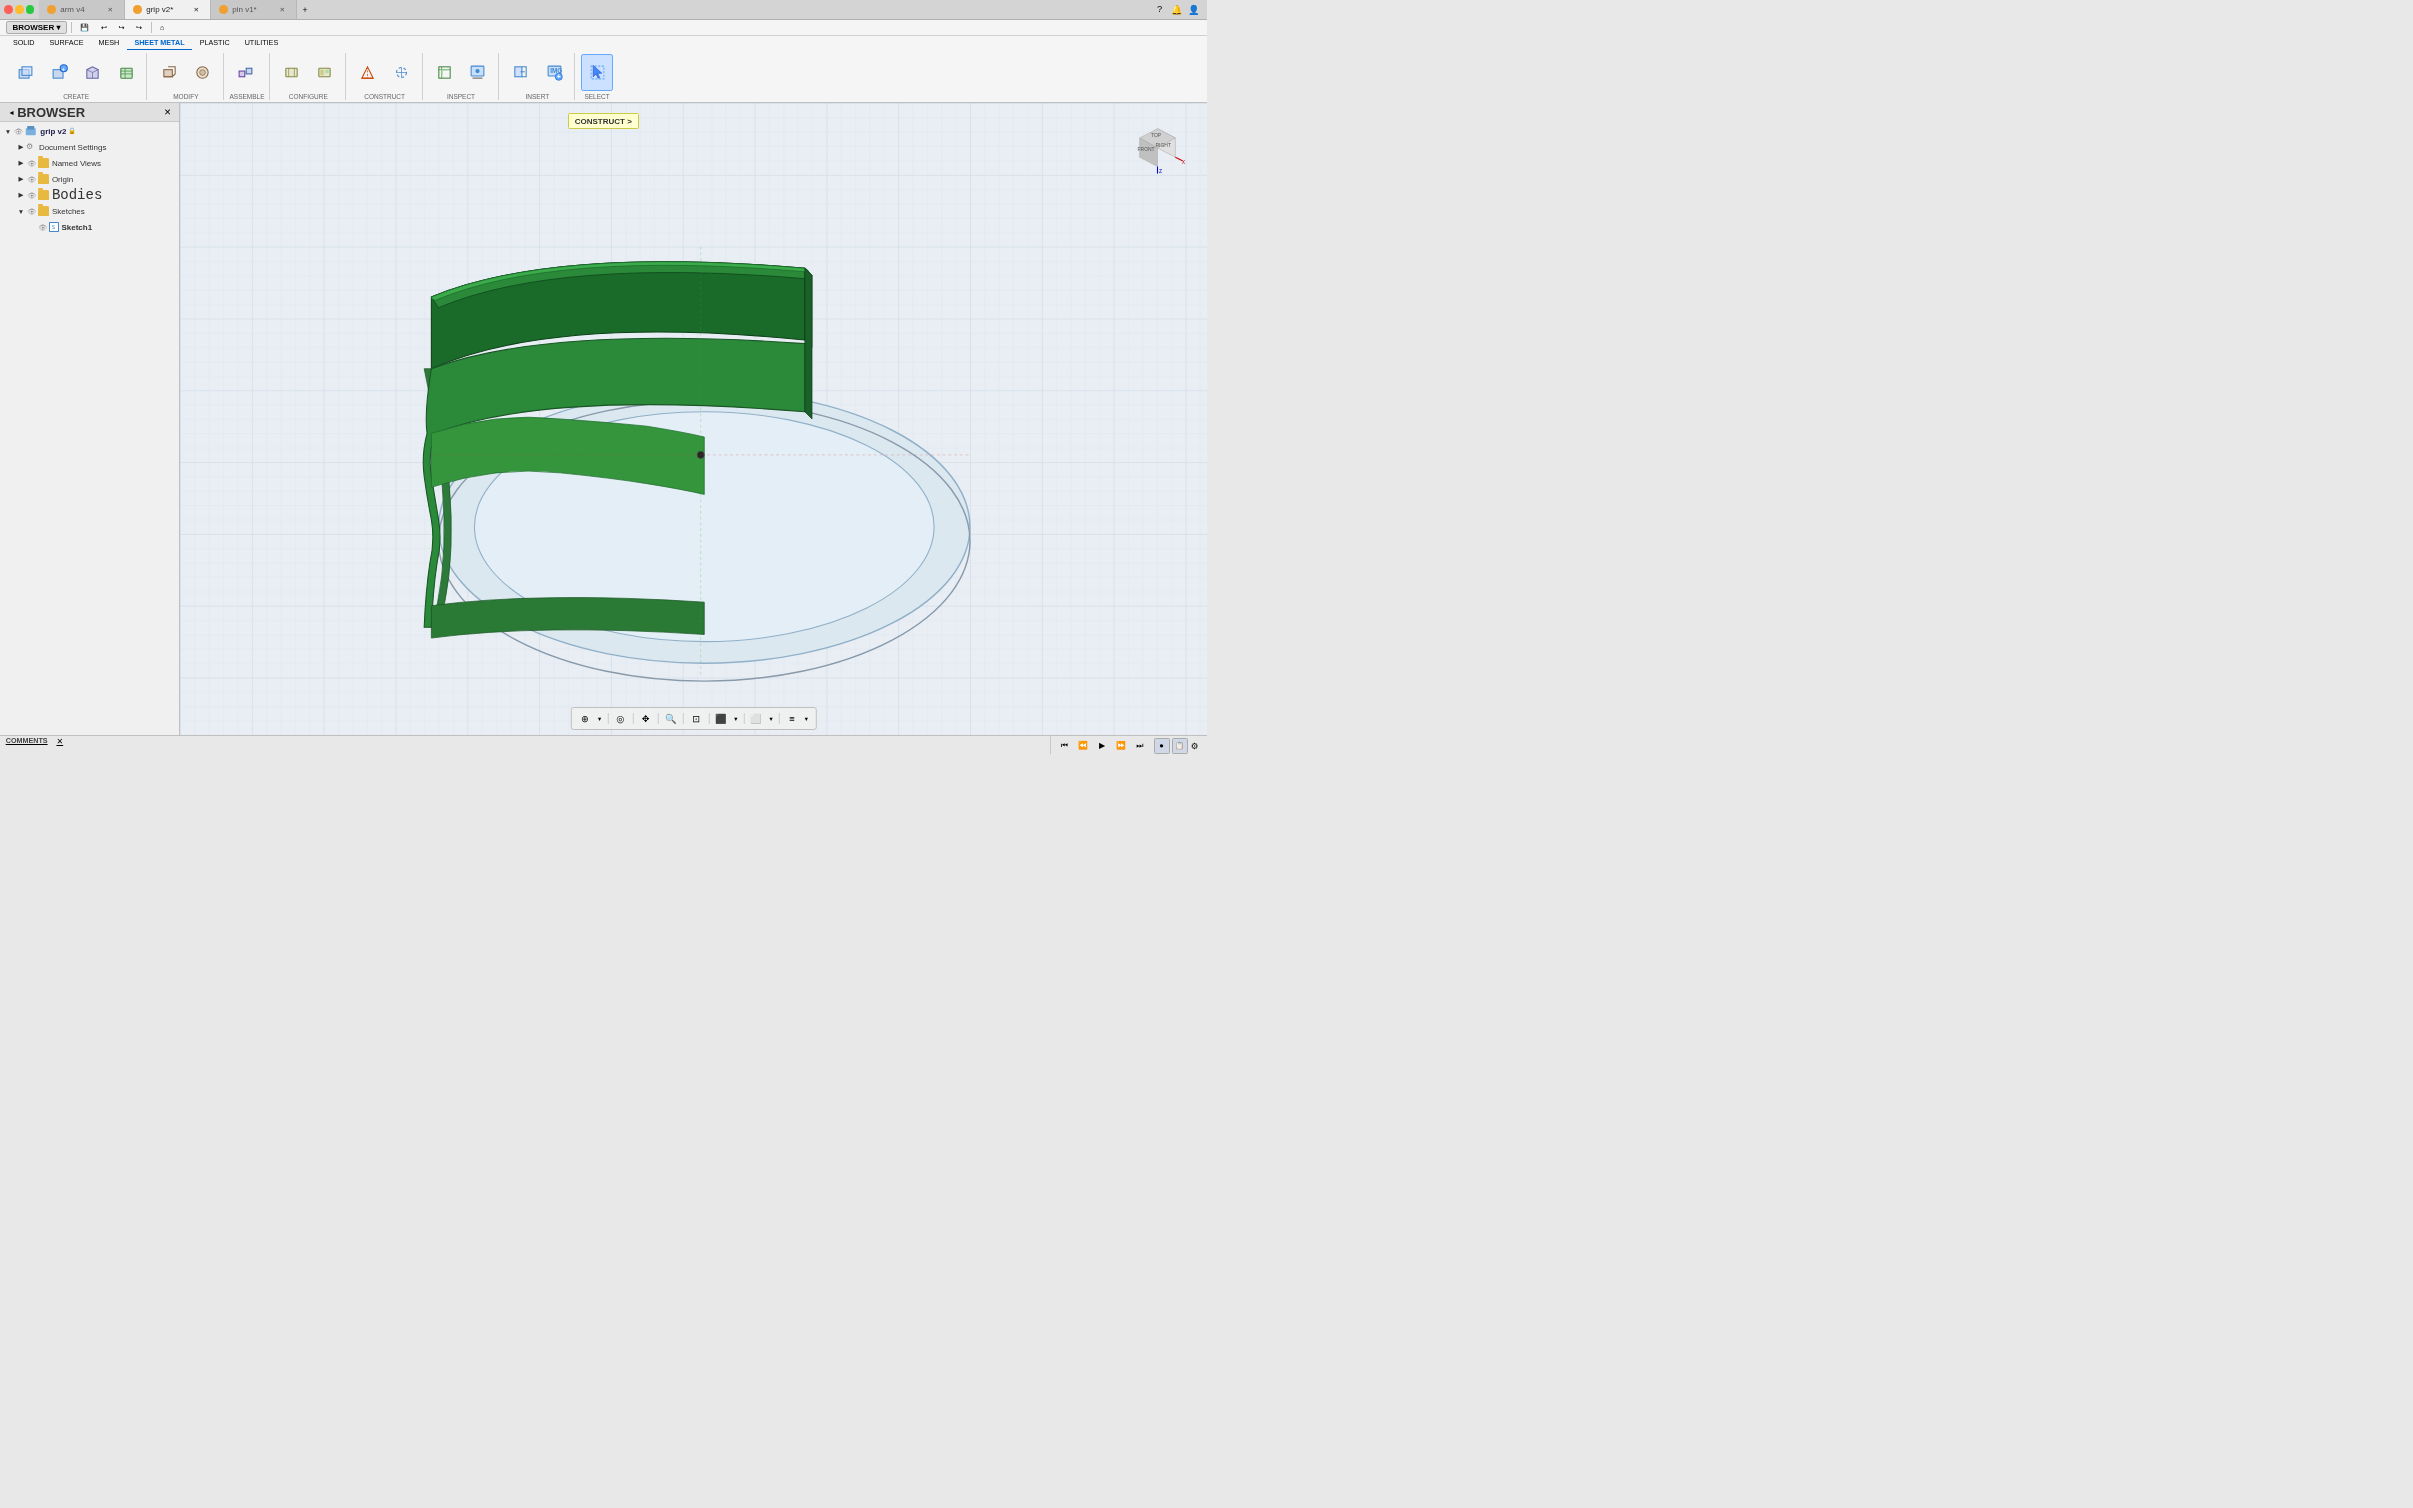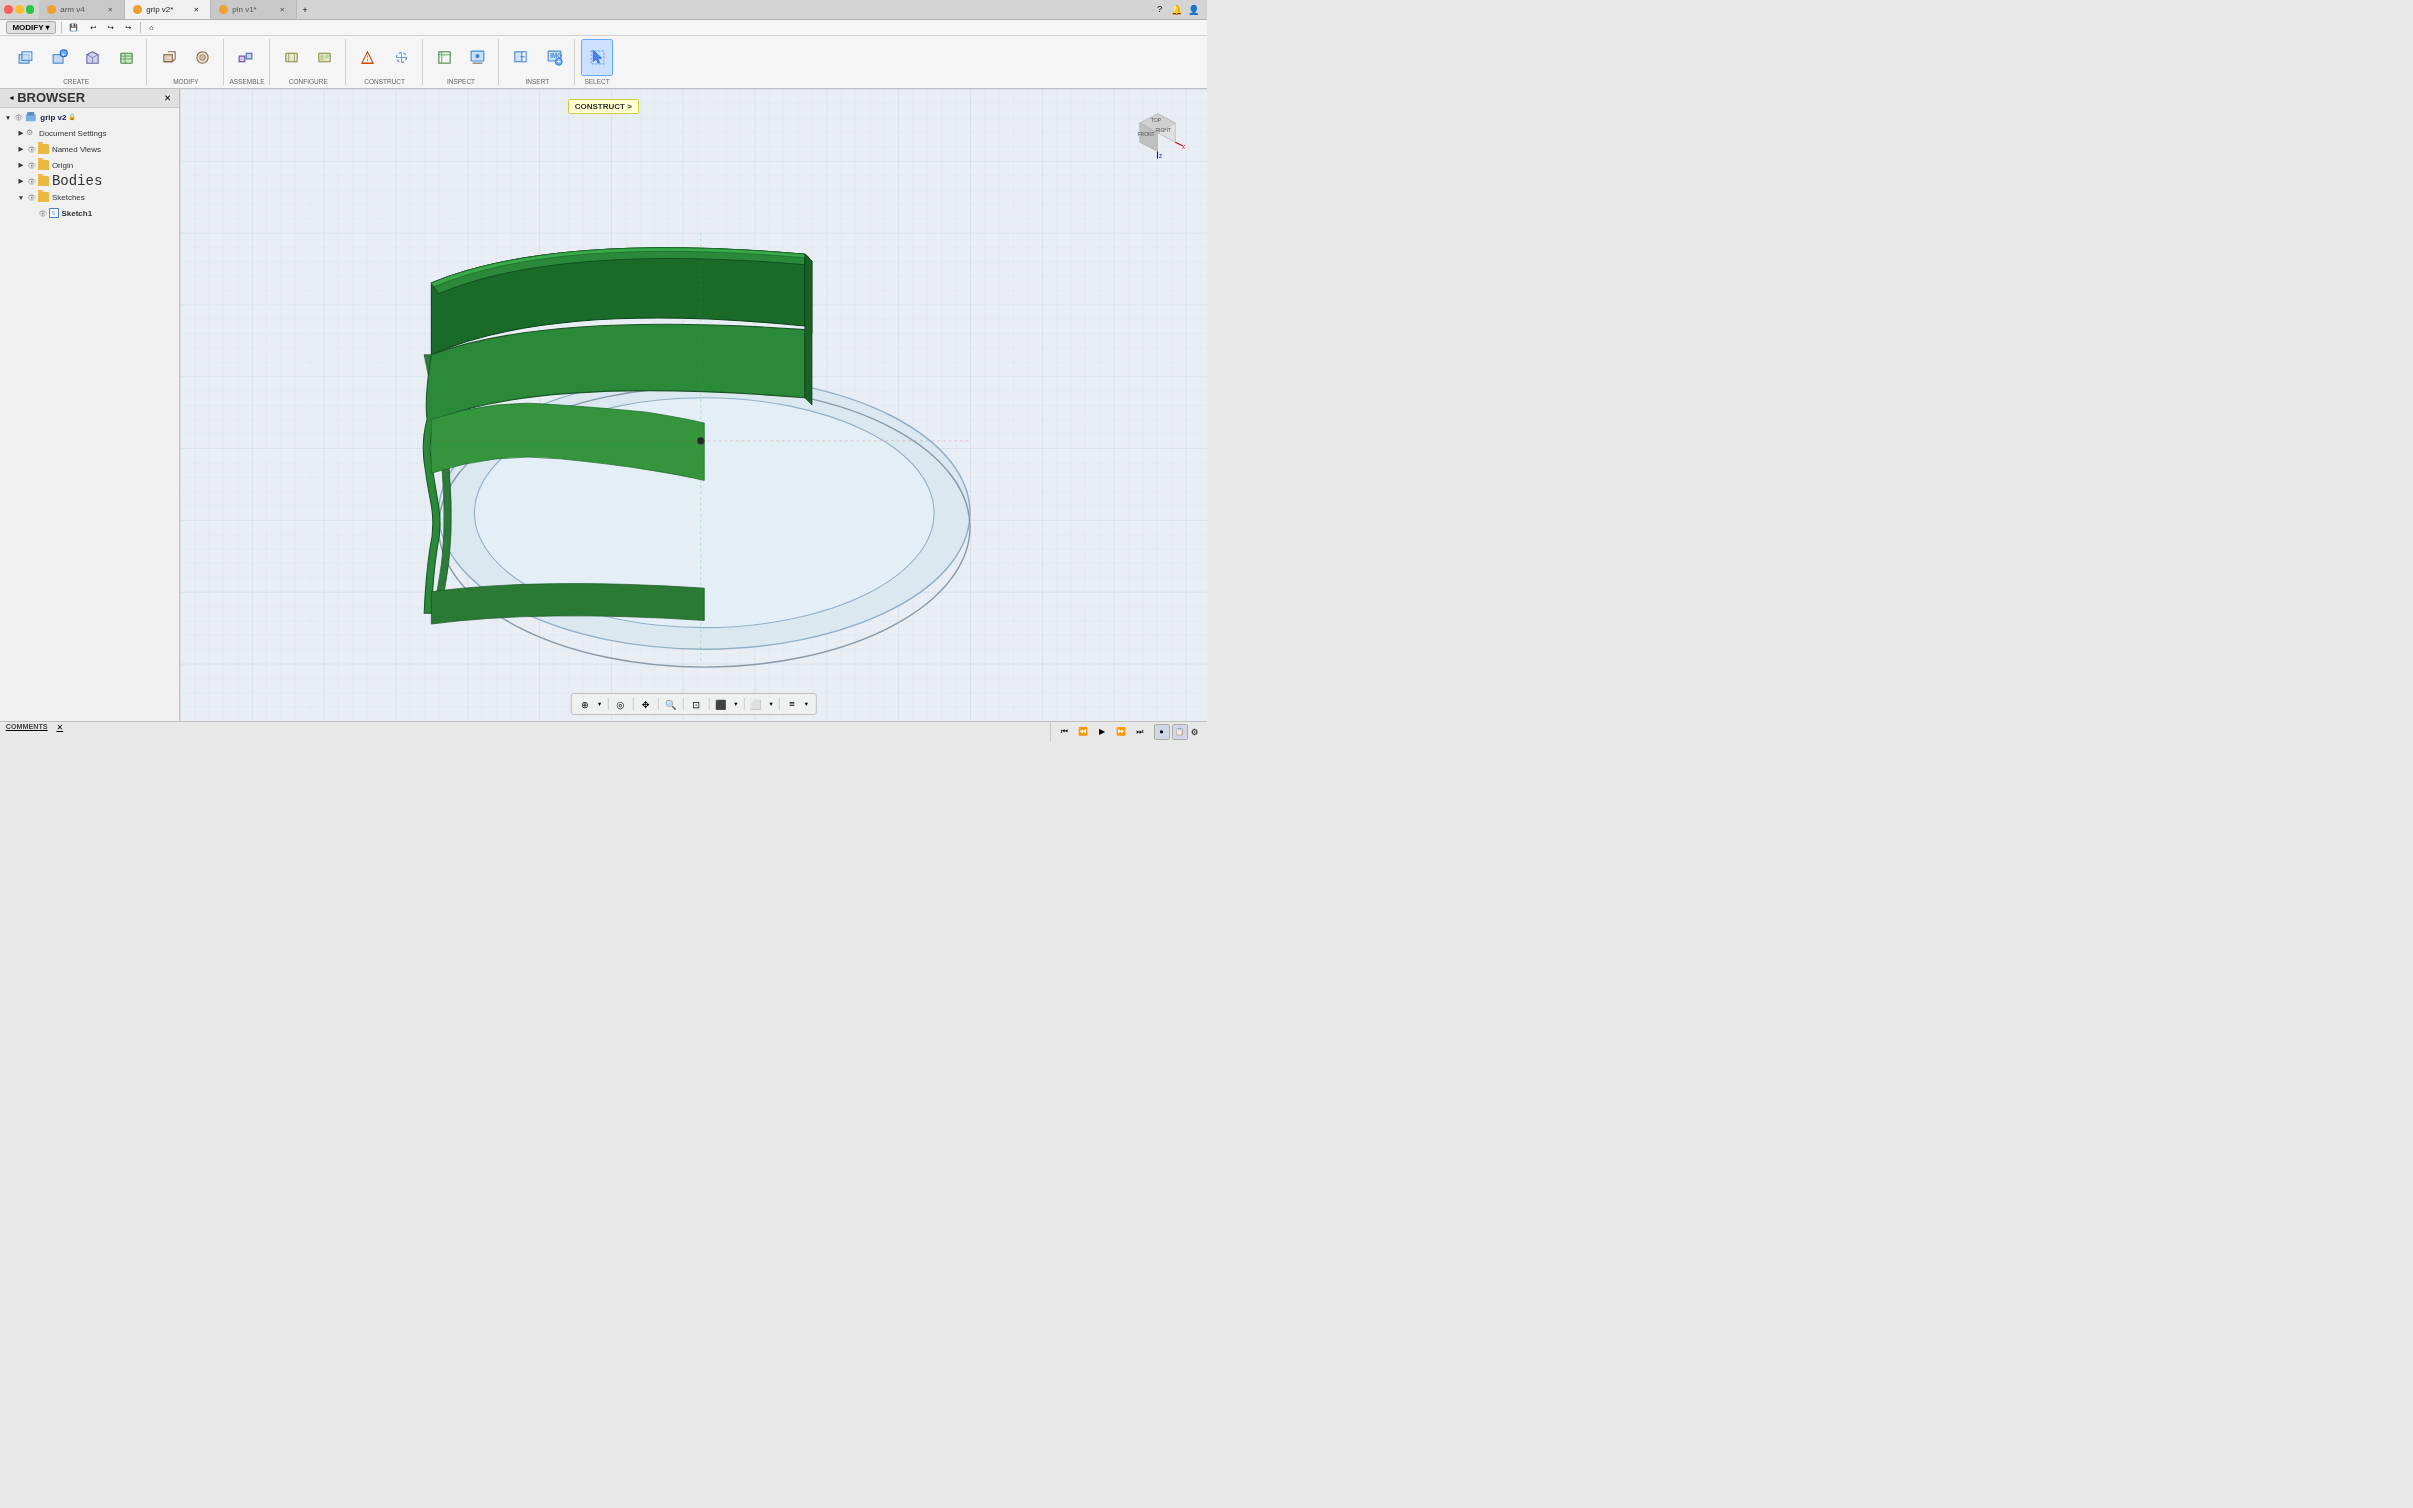--- a/index.html
+++ b/index.html
@@ -114,30 +114,38 @@
   <div class="titlebar-right">
     <div class="titlebar-right-icon">?</div>
     <div class="titlebar-right-icon">🔔</div>
     <div class="titlebar-right-icon">👤</div>
   </div>
 </div>
 
 <div class="toolbar">
 
   <div class="toolbar-top">
-    <button class="design-btn">MODIFY ▾</button>
+    <button class="design-btn">BROWSER ▾</button>
     <div class="separator"></div>
     <button class="toolbar-top-btn">💾</button>
     <button class="toolbar-top-btn">↩</button>
     <button class="toolbar-top-btn">↪</button>
     <button class="toolbar-top-btn">↪</button>
     <div class="separator"></div>
     <button class="toolbar-top-btn">⌂</button>
   </div>
 
+  <div class="toolbar-tabs">
+    <div class="toolbar-tab">SOLID</div>
+    <div class="toolbar-tab">SURFACE</div>
+    <div class="toolbar-tab">MESH</div>
+    <div class="toolbar-tab active">SHEET METAL</div>
+    <div class="toolbar-tab">PLASTIC</div>
+    <div class="toolbar-tab">UTILITIES</div>
+  </div>
 
   <div class="toolbar-main">
 
     <div class="tool-group">
       <div class="tool-row">
         <div class="tool-btn">
           <div class="tool-btn-icon">
             <svg class="icon-svg" viewBox="0 0 24 24">
                 <rect x="3" y="8" width="14" height="12" fill="#c8d8f0" stroke="#4488cc" stroke-width="1.5"></rect>
                 <rect x="7" y="4" width="14" height="12" fill="#d0e0ff" stroke="#4488cc" stroke-width="1.5" fill-opacity="0.6"></rect>

